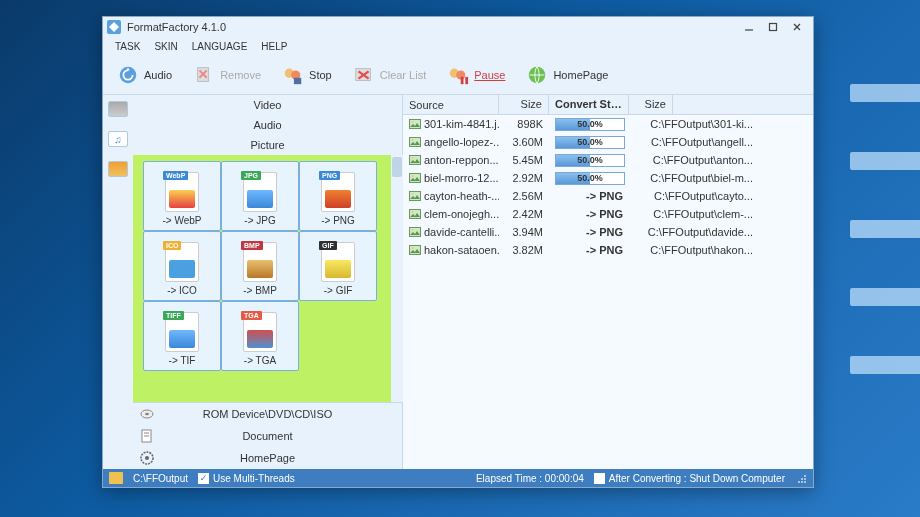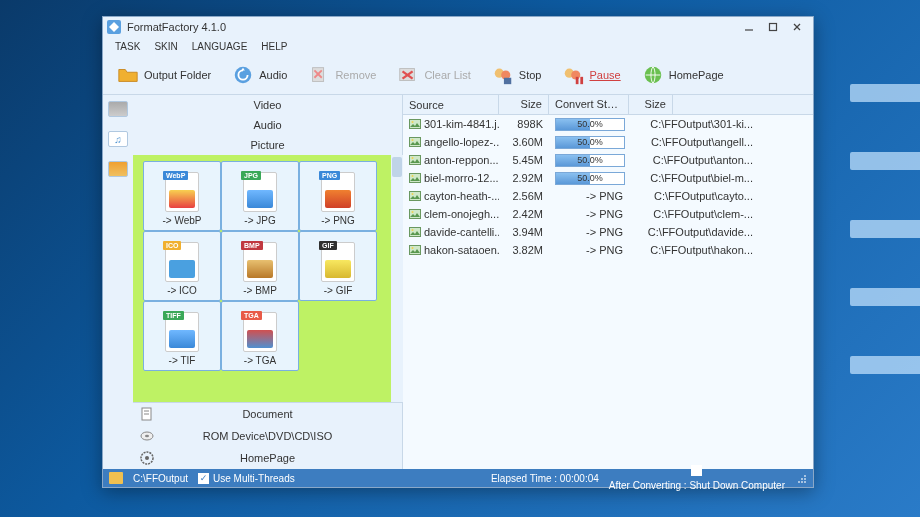--- a/index.html
+++ b/index.html
@@ -102,21 +102,21 @@
   }
   .table-header .th {
     border-right:1px solid #c8d8e8; padding:3px 6px; cursor:pointer;
     overflow:hidden; white-space:nowrap; text-overflow:ellipsis;
   }
   .table-body { flex:1; overflow:hidden; }
   .row { display:flex; height:18px; font-size:11px; color:#333; align-items:center; }
   .row .cell { padding:0 6px; overflow:hidden; white-space:nowrap; text-overflow:ellipsis; }
   .col-src { width:96px; display:flex; align-items:center; gap:3px; }
   .col-size { width:50px; }
-  .col-state { width:80px; }
+  .col-state { width:80px;font-weight:bold; }
   .col-out { width:130px; }
   .col-osize { width:44px; }
   .file-ico { width:12px; height:10px; flex-shrink:0; }
   .progress-wrap { width:70px; height:13px; border:1px solid #7aa8d8; position:relative; background:#fff; }
   .progress-bar { position:absolute; left:0; top:0; bottom:0; width:50%; background:linear-gradient(#8ac0f0,#5a98d8); }
   .progress-label { position:absolute; left:0; right:0; top:0; bottom:0; display:flex; align-items:center; justify-content:center; font-size:9px; }
 
   .statusbar {
     height:18px; background:#3d7dc0; color:#fff; display:flex; align-items:center; font-size:10px;
     padding:0 6px; gap:10px;
@@ -165,64 +165,56 @@
     <span>TASK</span>
     <span>SKIN</span>
     <span>LANGUAGE</span>
     <span>HELP</span>
   </div>
 
   <div class="toolbar">
     <div class="tb-btn">
       <span class="tb-icon">
           <svg viewBox="0 0 24 24">
-            <path fill="#f0b030" stroke="#c88820" d="M2 6h7l2 3h11v10H2z"></path>
-          </svg>
-        </span>
-      <span>Output Folder</span>
-    </div>
-    <div class="tb-btn">
-      <span class="tb-icon">
-          <svg viewBox="0 0 24 24">
             <circle cx="12" cy="12" r="9" fill="#5aa0e0"></circle>
             <path d="M12 7a5 5 0 1 0 5 5" fill="none" stroke="#fff" stroke-width="2"></path>
             <path d="M12 4l2 3h-4z" fill="#fff"></path>
           </svg>
         </span>
       <span>Audio</span>
     </div>
     <div class="tb-btn disabled">
       <span class="tb-icon">
           <svg viewBox="0 0 24 24">
             <rect x="5" y="4" width="12" height="15" fill="#ddd" stroke="#bbb"></rect>
             <line x1="7" y1="7" x2="15" y2="15" stroke="#e88" stroke-width="2"></line>
             <line x1="15" y1="7" x2="7" y2="15" stroke="#e88" stroke-width="2"></line>
           </svg>
         </span>
       <span>Remove</span>
     </div>
+    <div class="tb-btn">
+      <span class="tb-icon">
+          <svg viewBox="0 0 24 24">
+            <circle cx="8" cy="10" r="5" fill="#f0c070"></circle>
+            <circle cx="15" cy="12" r="5" fill="#f08860"></circle>
+            <rect x="13" y="15" width="8" height="7" fill="#5070a0"></rect>
+          </svg>
+        </span>
+      <span>Stop</span>
+    </div>
     <div class="tb-btn disabled">
       <span class="tb-icon">
           <svg viewBox="0 0 24 24">
             <rect x="3" y="5" width="16" height="13" fill="#ddd" stroke="#bbb"></rect>
             <line x1="6" y1="8" x2="17" y2="16" stroke="#e05050" stroke-width="2.5"></line>
             <line x1="17" y1="8" x2="6" y2="16" stroke="#e05050" stroke-width="2.5"></line>
           </svg>
         </span>
       <span>Clear List</span>
-    </div>
-    <div class="tb-btn">
-      <span class="tb-icon">
-          <svg viewBox="0 0 24 24">
-            <circle cx="8" cy="10" r="5" fill="#f0c070"></circle>
-            <circle cx="15" cy="12" r="5" fill="#f08860"></circle>
-            <rect x="13" y="15" width="8" height="7" fill="#5070a0"></rect>
-          </svg>
-        </span>
-      <span>Stop</span>
     </div>
     <div class="tb-btn pause">
       <span class="tb-icon">
           <svg viewBox="0 0 24 24">
             <circle cx="8" cy="10" r="5" fill="#f0c070"></circle>
             <circle cx="15" cy="12" r="5" fill="#f08860"></circle>
             <rect x="15" y="14" width="3" height="8" fill="#d04040"></rect>
             <rect x="20" y="14" width="3" height="8" fill="#d04040"></rect>
           </svg>
         </span>
@@ -312,35 +304,35 @@
           </div>
         <div class="scroll-hint">
             <div class="thumb"></div>
           </div>
       </div>
 
       <div class="bottom-cats">
         <div class="bottom-cat-row">
           <span class="bic">
               <svg viewBox="0 0 16 16">
-                <rect x="3" y="2" width="9" height="12" fill="#fff" stroke="#888"></rect>
-                <line x1="5" y1="5" x2="10" y2="5" stroke="#888"></line>
-                <line x1="5" y1="8" x2="10" y2="8" stroke="#888"></line>
+                <ellipse cx="8" cy="8" rx="6" ry="4" fill="#eee" stroke="#888"></ellipse>
+                <ellipse cx="8" cy="8" rx="2" ry="1.3" fill="#888"></ellipse>
               </svg>
             </span>
-          <span class="blabel">Document</span>
+          <span class="blabel">ROM Device\DVD\CD\ISO</span>
         </div>
         <div class="bottom-cat-row">
           <span class="bic">
               <svg viewBox="0 0 16 16">
-                <ellipse cx="8" cy="8" rx="6" ry="4" fill="#eee" stroke="#888"></ellipse>
-                <ellipse cx="8" cy="8" rx="2" ry="1.3" fill="#888"></ellipse>
+                <rect x="3" y="2" width="9" height="12" fill="#fff" stroke="#888"></rect>
+                <line x1="5" y1="5" x2="10" y2="5" stroke="#888"></line>
+                <line x1="5" y1="8" x2="10" y2="8" stroke="#888"></line>
               </svg>
             </span>
-          <span class="blabel">ROM Device\DVD\CD\ISO</span>
+          <span class="blabel">Document</span>
         </div>
         <div class="bottom-cat-row">
           <span class="bic">
               <svg viewBox="0 0 16 16">
                 <circle cx="8" cy="8" r="6" fill="none" stroke="#666" stroke-width="1.5" stroke-dasharray="2 1"></circle>
                 <circle cx="8" cy="8" r="2" fill="#666"></circle>
               </svg>
             </span>
           <span class="blabel">HomePage</span>
         </div>
@@ -493,21 +485,21 @@
 
   <div class="statusbar">
     <span class="sb-folder-ico"></span>
     <span>C:\FFOutput</span>
     <span style="display:flex;align-items:center;gap:4px;">
       <span class="chk">✓</span>
       <span>Use Multi-Threads</span>
     </span>
     <div class="spacer"></div>
     <span>Elapsed Time : 00:00:04</span>
-    <span style="display:flex;align-items:center;gap:4px;flex-direction:column;">
+    <span style="display:flex;align-items:center;gap:4px;">
       <span class="chk" style="color:transparent;">✓</span>
       <span>After Converting : Shut Down Computer</span>
     </span>
     <svg class="grip" viewBox="0 0 12 12">
         <g fill="#cde">
           <circle cx="10" cy="10" r="1"></circle>
           <circle cx="7" cy="10" r="1"></circle>
           <circle cx="10" cy="7" r="1"></circle>
           <circle cx="4" cy="10" r="1"></circle>
           <circle cx="7" cy="7" r="1"></circle>

